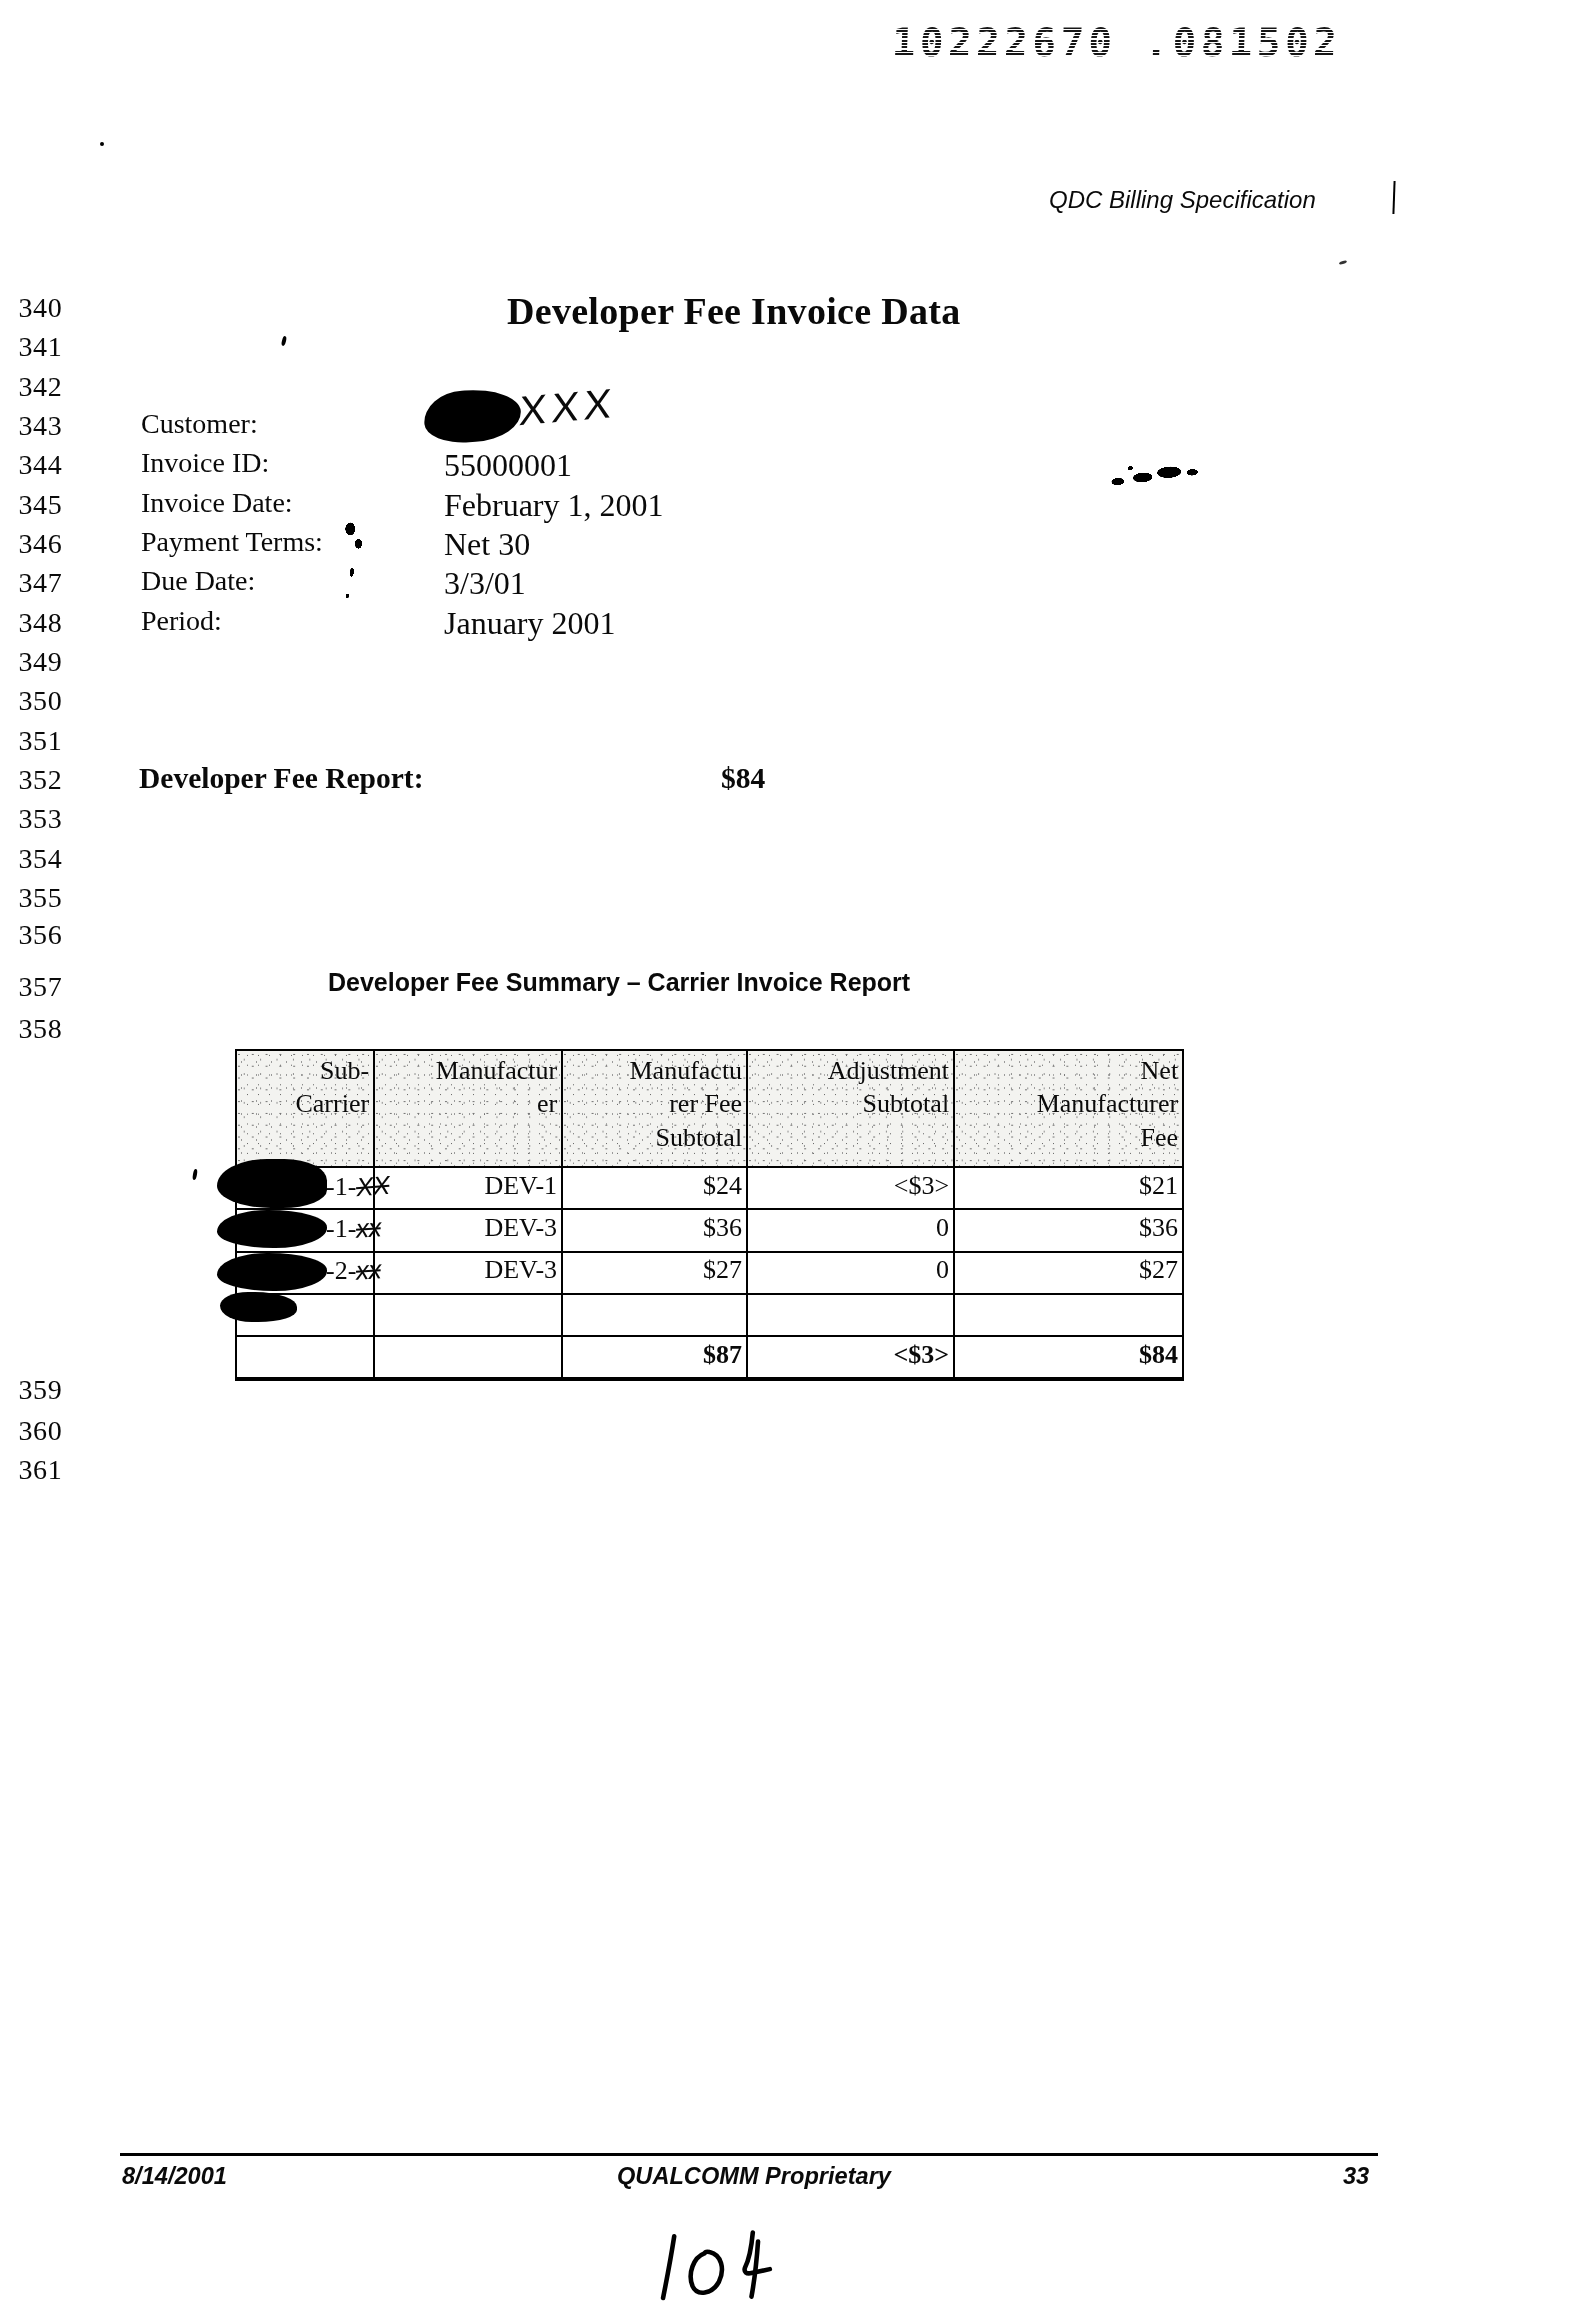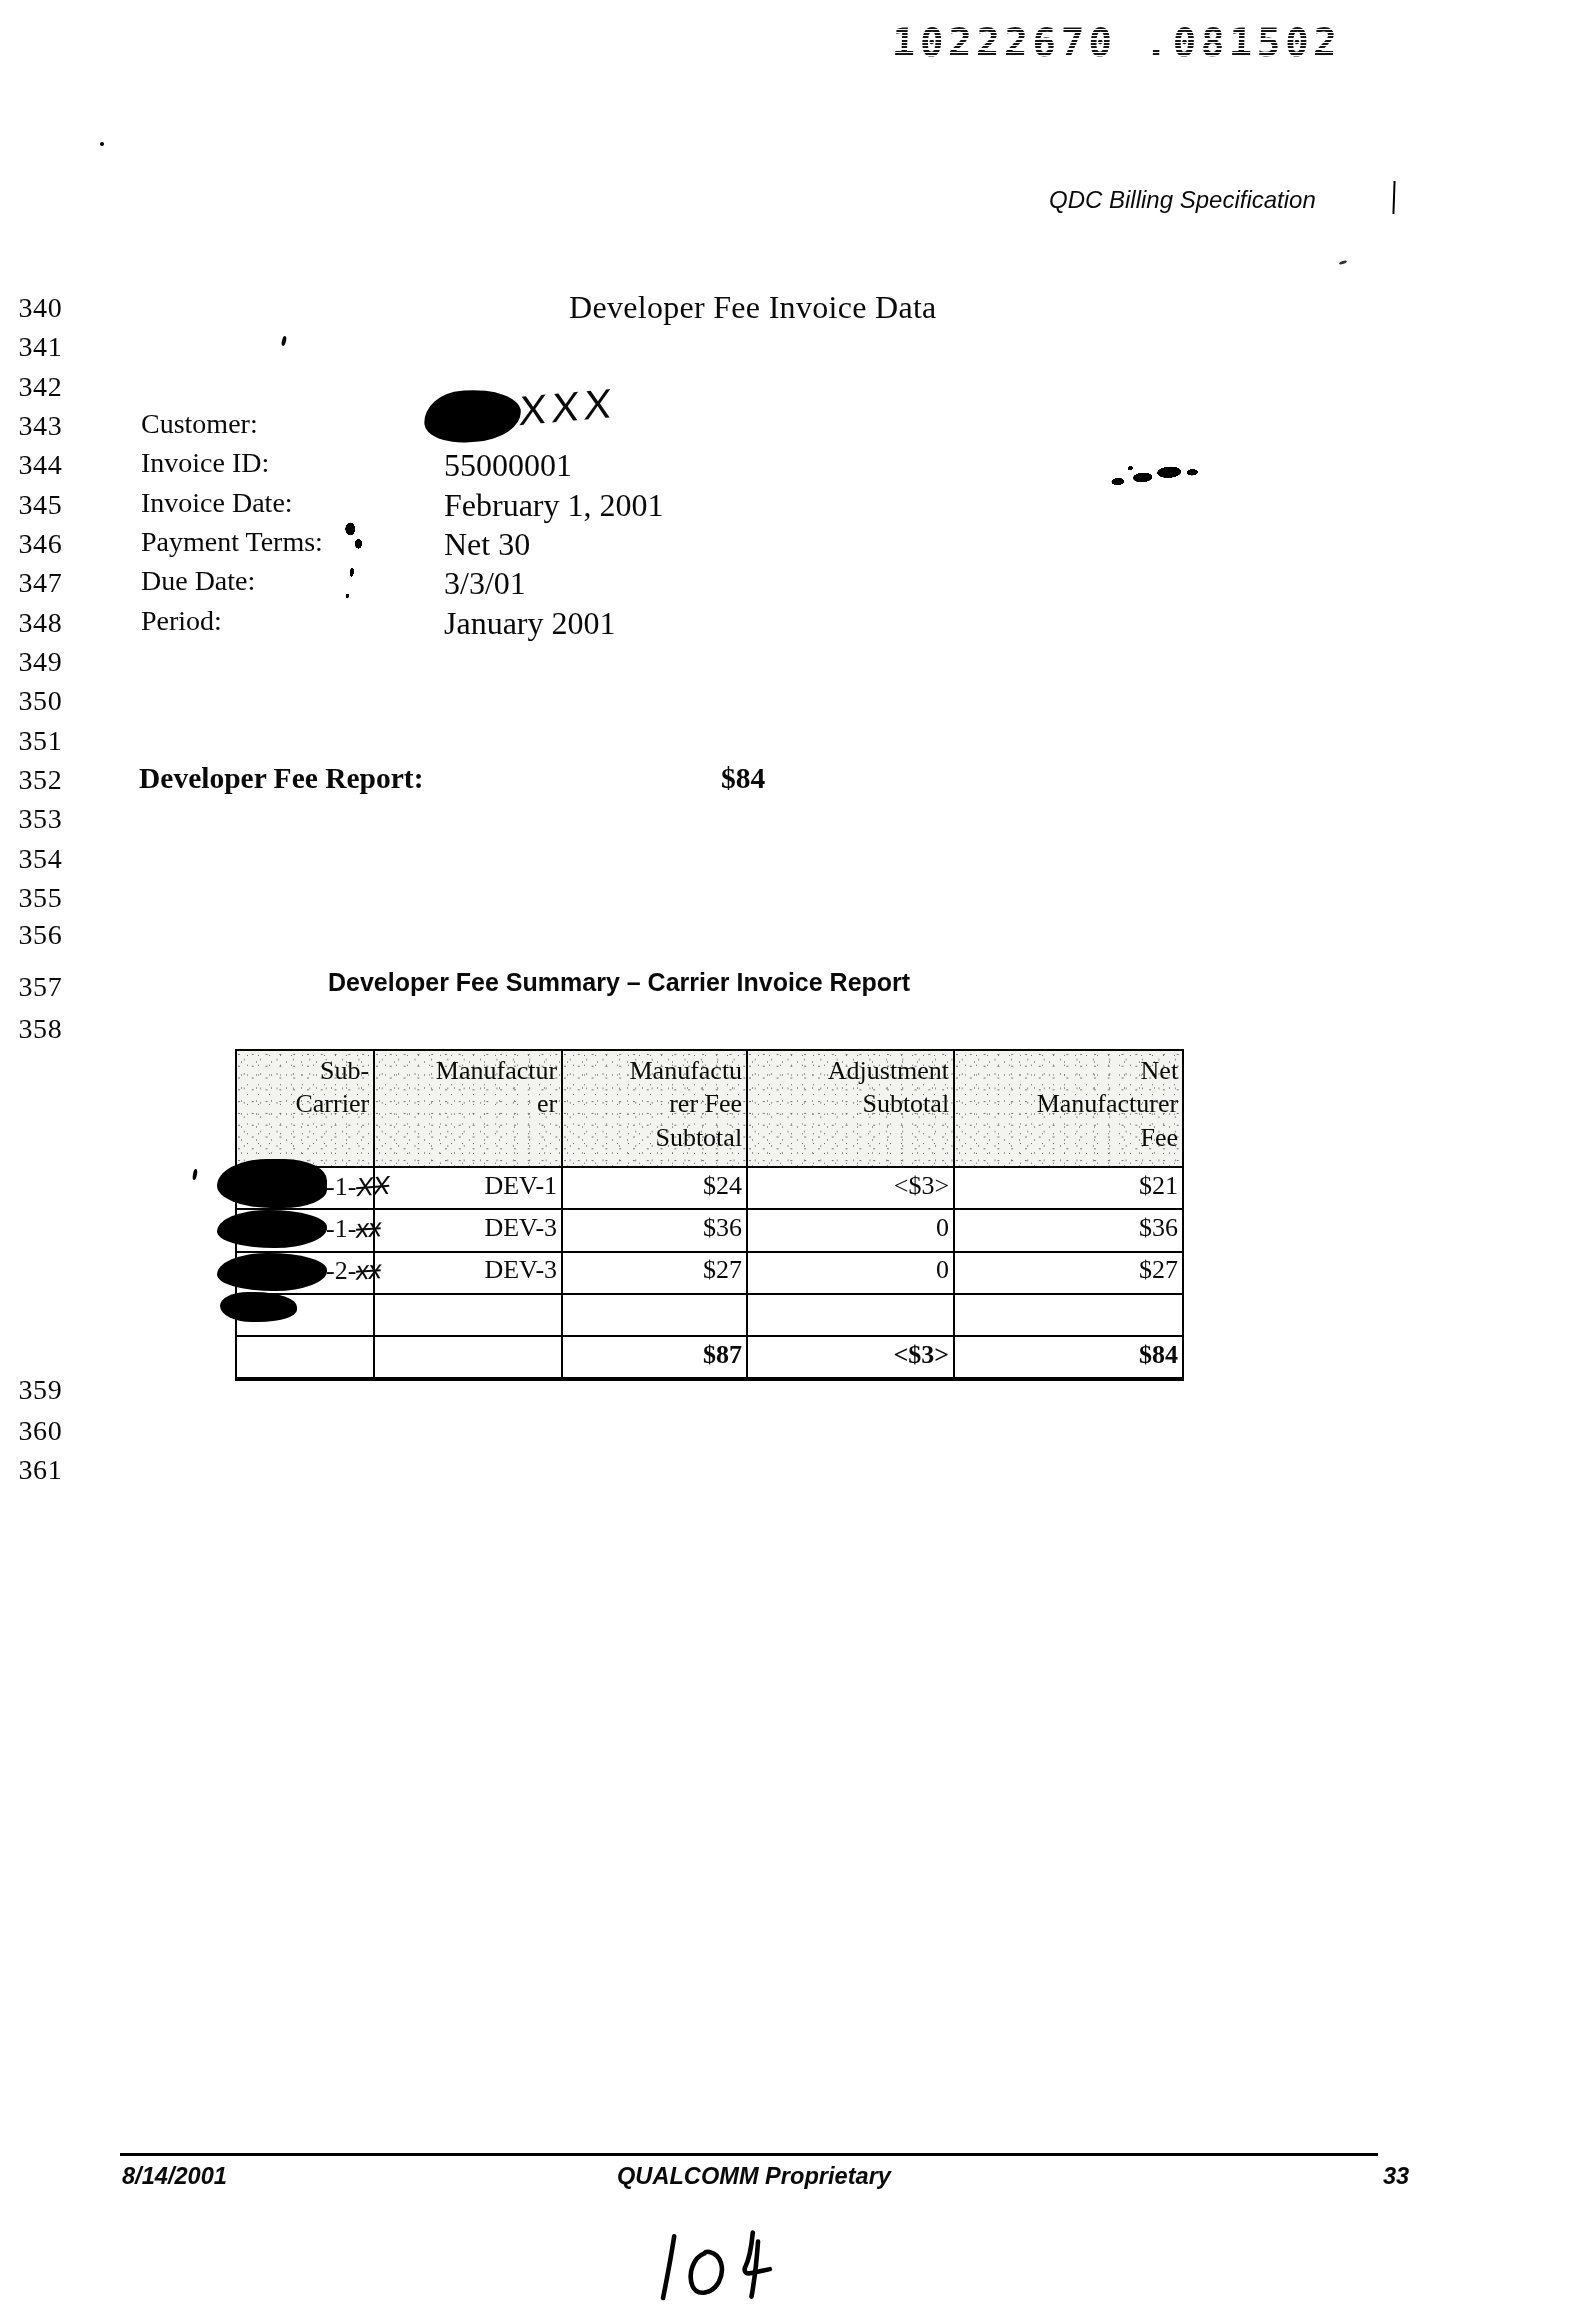--- a/index.html
+++ b/index.html
@@ -34,22 +34,22 @@
 
   
   .ln{
     position:absolute;left:18.4px;width:72px;
     font-size:28px;line-height:1;
     letter-spacing:0.7px;
   }
 
   
   .page-title{
-    left:569px;top:289px;
-    font-size:32px;font-weight:normal;letter-spacing:0.3px;
+    left:507px;top:289px;
+    font-size:38px;font-weight:bold;letter-spacing:0.3px;
   }
   .field-label{position:absolute;left:141px;font-size:28px;}
   .field-value{position:absolute;left:444px;font-size:32px;}
   .total-label{left:139px;top:762px;font-size:29.5px;font-weight:bold;}
   .total-value{left:721px;top:762px;font-size:29.5px;font-weight:bold;}
 
   .hand-xxx{
     left:519px;top:384px;
     font-family:"Liberation Sans", sans-serif;
     font-size:41px;letter-spacing:5.2px;
@@ -151,21 +151,21 @@
   }
 
   
   .footer-rule{left:120px;top:2153px;width:1258px;height:2.6px;background:#000;}
   .footer-text{
     font-family:"Liberation Sans", sans-serif;
     font-weight:bold;font-style:italic;font-size:23.6px;
   }
   .footer-date{left:122px;top:2163px;font-style:italic;}
   .footer-center{left:617px;top:2163px;}
-  .footer-page{left:1383px;top:2163px;}
+  .footer-page{left:1343px;top:2163px;}
 
   .hand-104{left:648px;top:2227px;}
 </style>
 </head>
 <body>
 
 <div class="page">
 
   <div class="abs stamp">10222670 .081502</div>
   <div class="abs doc-title">QDC Billing Specification</div>

